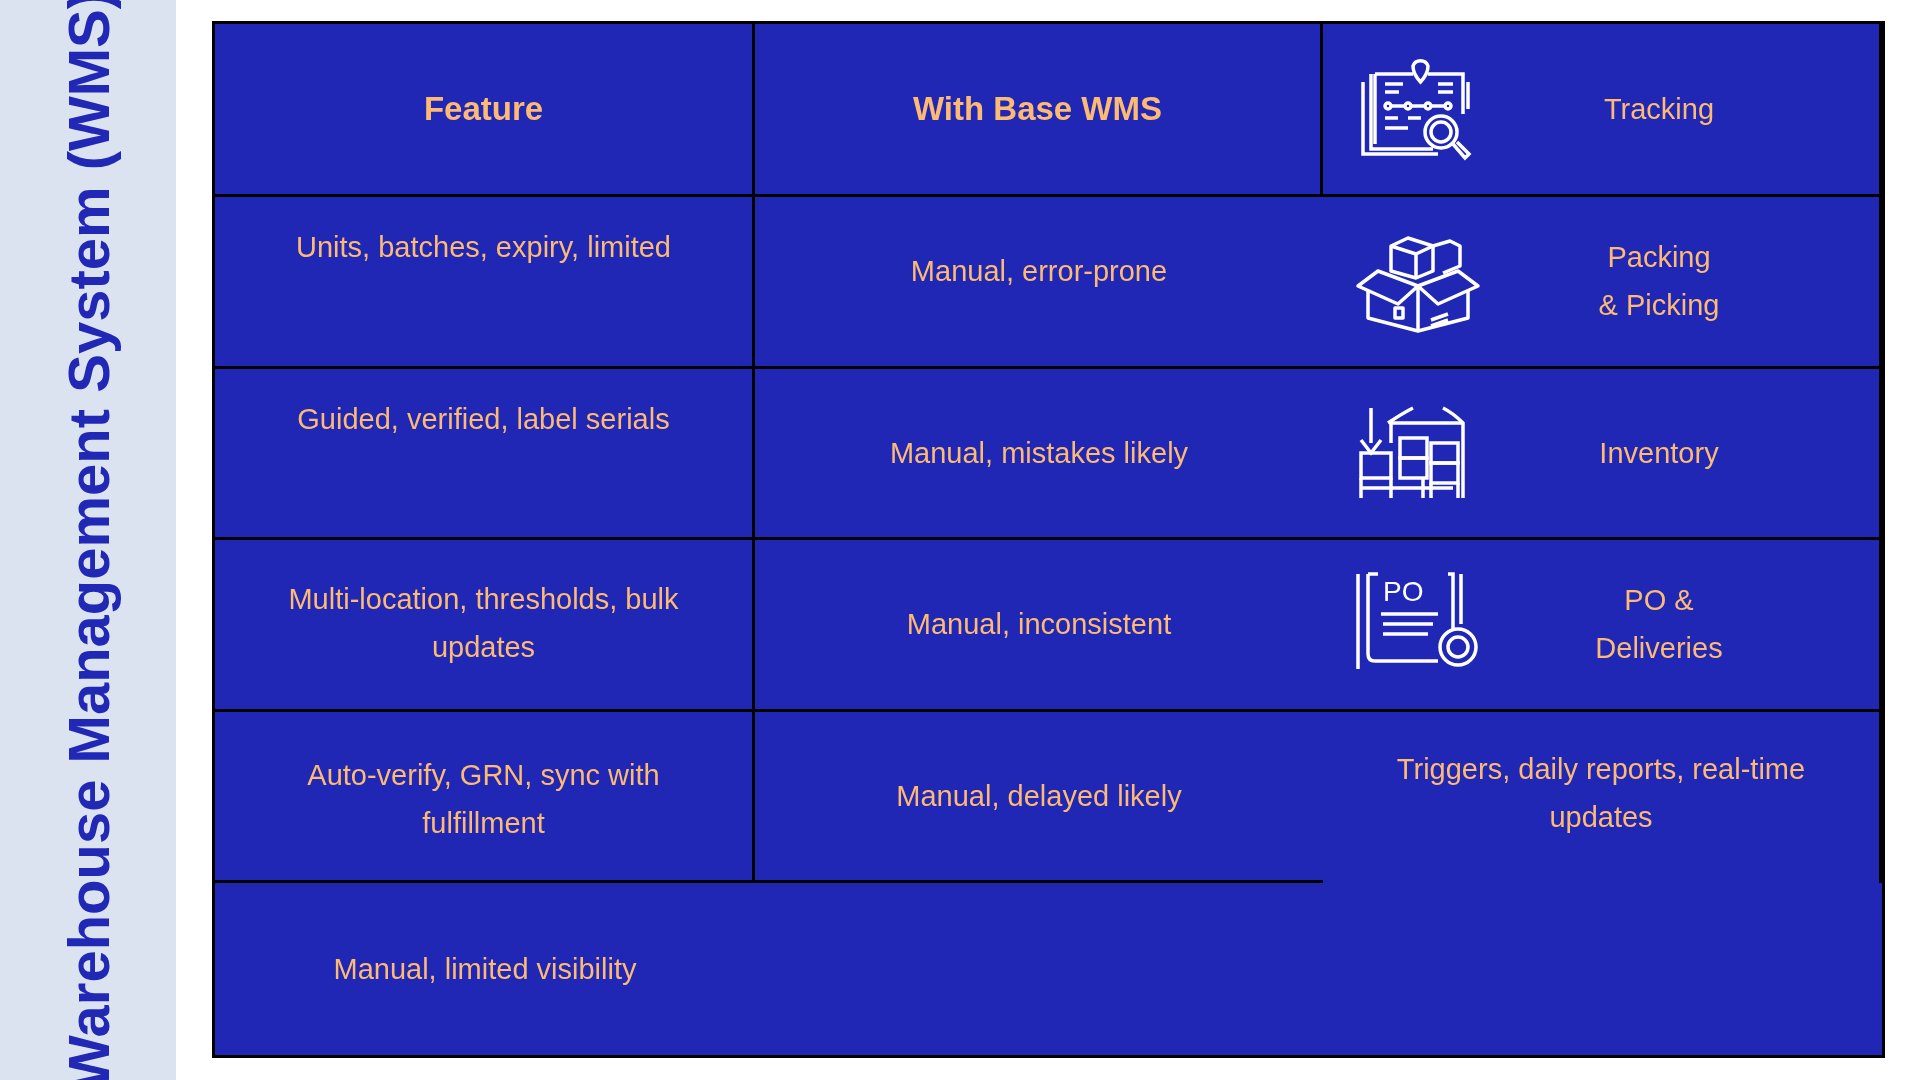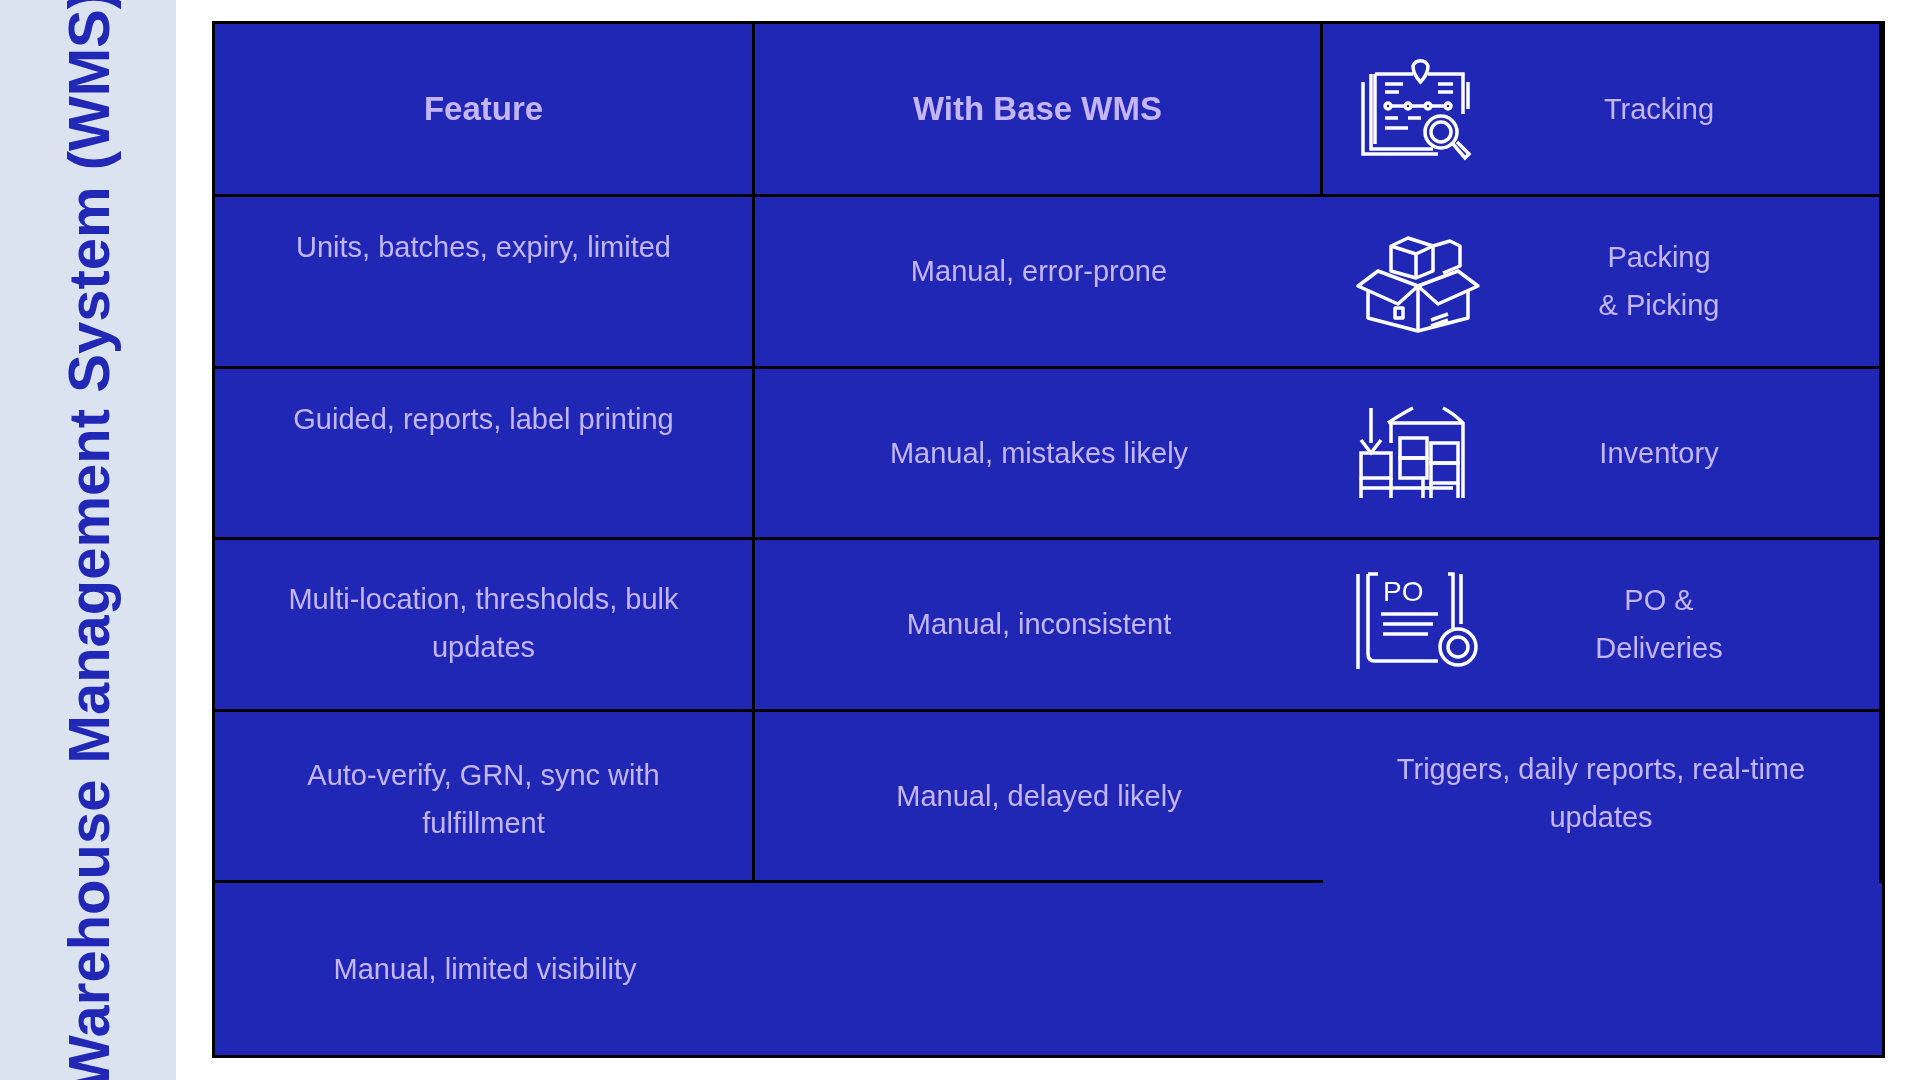--- a/index.html
+++ b/index.html
@@ -4,21 +4,21 @@
 <style>
   html, body { margin:0; padding:0; }
   body { width:1920px; height:1080px; background:#ffffff; position:relative; overflow:hidden;
          font-family:"Liberation Sans", sans-serif; }
   .sidebar { position:absolute; left:0; top:0; width:176px; height:1080px; background:#DCE3F0; }
   .side-title { position:absolute; left:88px; top:540px; transform:translate(-50%,-50%) rotate(-90deg);
                 white-space:nowrap; color:#2128B6; font-weight:bold; font-size:58px; letter-spacing:0px; }
   .table { position:absolute; left:212px; top:21px; width:1673px; height:1037px;
            border:3px solid #000; box-sizing:border-box; background:#2027B5;
            display:grid; grid-template-columns: 540px 568px 1fr; grid-template-rows: 173px repeat(5, 1fr); }
-  .cell { border-right:3px solid #000; border-bottom:3px solid #000; color:#c4b5fd;
+  .cell { border-right:3px solid #000; border-bottom:3px solid #000; color:#fdba74;
           display:flex; align-items:center; justify-content:center; text-align:center;
           font-size:29px; line-height:48px; box-sizing:border-box; padding:0 20px; }
   .cell.lastcol { border-right:none; }
   .cell.lastrow { border-bottom:none; }
   .hdr { font-weight:bold; font-size:33px; }
   .top { align-items:flex-start; padding-top:26px; }
   .feat { justify-content:flex-start; padding:0 0 0 30px;gap:16px; }
   .feat .icon { width:130px; height:110px; flex:0 0 130px; }
   .feat .label { flex:1; text-align:center; padding-right:60px; }
   svg { display:block; }
@@ -70,21 +70,21 @@
         <path d="M25 45 L65 60 L105 45 L125 60 L85 78 L65 60 L45 78 L5 60 Z"></path>
         <path d="M15 64 L15 92 L65 105 L115 92 L115 64"></path>
           <path d="M65 60 L65 105"></path>
         <rect x="42" y="82" width="8" height="10"></rect>
           <path d="M78 94 L95 88 M78 100 L95 94"></path>
       </svg>
     </div>
     <span class="label" style="white-space:pre-line">Packing
 &amp; Picking</span>
   </div>
-  <div class="cell top">Guided, reports, label printing</div>
+  <div class="cell top">Guided, verified, label serials</div>
   <div class="cell lastcol">Manual, mistakes likely</div>
 
   <div class="cell feat">
     <div class="icon">
       <svg viewBox="0 0 130 110" width="130" height="110" fill="none" stroke="#fff" stroke-width="3.5">
         <path d="M35 25 Q50 15 60 10 M90 10 Q100 15 110 25 L110 100"></path>
           <path d="M38 25 L38 45 M38 25 L110 25"></path>
         <path d="M18 10 L18 45 M8 42 L18 55 L28 42"></path>
         <rect x="8" y="55" width="30" height="25"></rect>
           <rect x="47" y="40" width="27" height="20"></rect>

